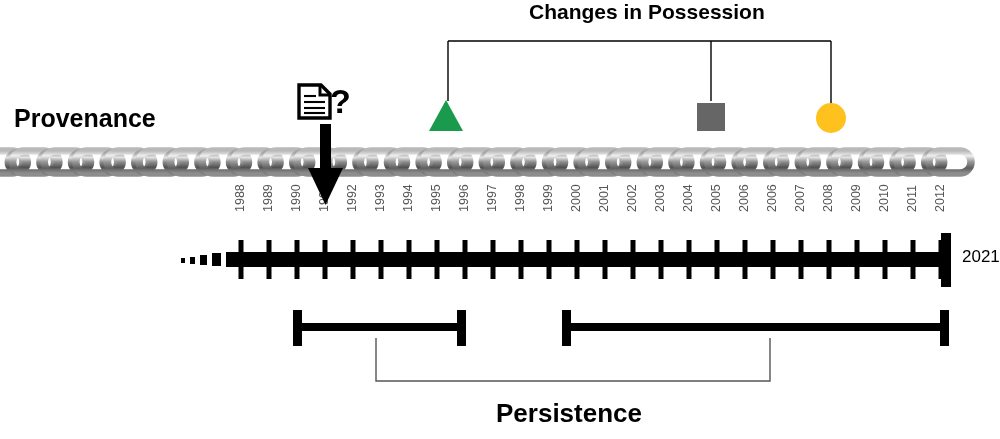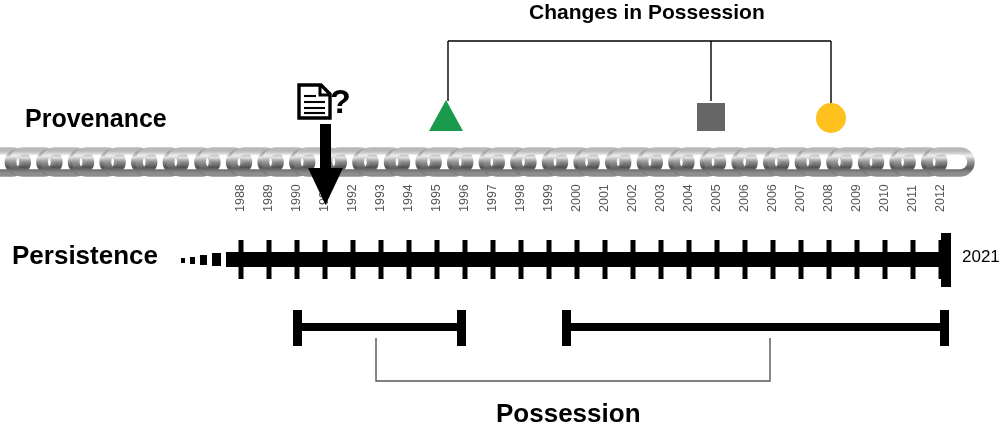--- a/index.html
+++ b/index.html
@@ -32,21 +32,21 @@
     left: 529px;
     top: 0px;
     font-size: 21px;
   }
   #authenticity-title {
     left: 241px;
     top: 42px;
     font-size: 25px;
   }
   #provenance-label {
-    left: 25px;
+    left: 14px;
     top: 104px;
     font-size: 25px;
   }
   #persistence-label {
     left: 12px;
     top: 240px;
     font-size: 26px;
   }
   #effectivity-label {
     left: 496px;
@@ -81,23 +81,22 @@
 </head>
 <body>
 
 <div id="diagram">
 
   <div class="hdr-label" id="changes-title">Changes in Possession</div>
 
 
   <div class="hdr-label" id="provenance-label">Provenance</div>
 
-  <div class="hdr-label" id="persistence-label">Persistence</div>
-
-  <div class="hdr-label" id="effectivity-label">Possession</div>
+
+  <div class="hdr-label" id="effectivity-label">Persistence</div>
 
   <div id="qmark">?</div>
 
   <div id="end-year">2021</div>
 
   <div id="year-labels">
       <div class="year-tick-label" style="left: 247px; top: 198px;">1988</div>
       <div class="year-tick-label" style="left: 275px; top: 198px;">1989</div>
       <div class="year-tick-label" style="left: 303px; top: 198px;">1990</div>
       <div class="year-tick-label" style="left: 331px; top: 198px;">1991</div>

